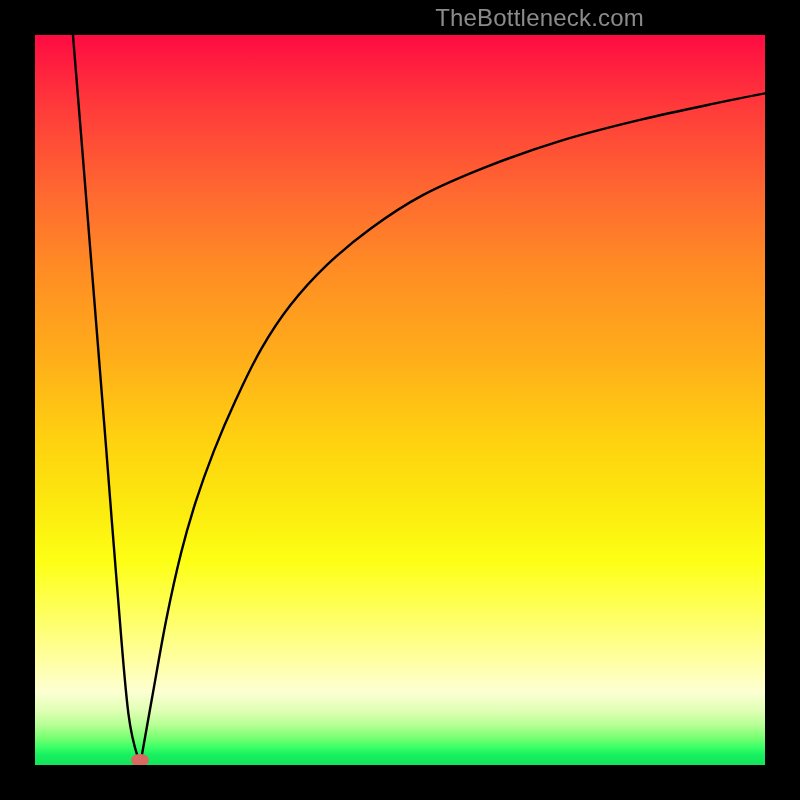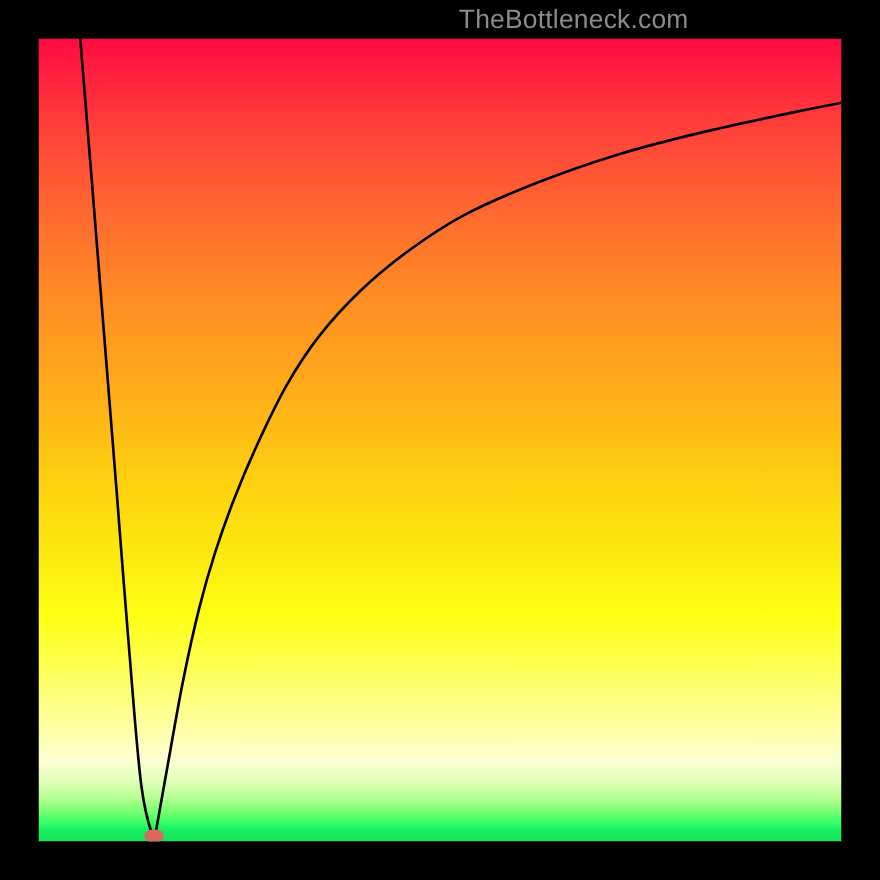--- a/index.html
+++ b/index.html
@@ -10,20 +10,21 @@
     background: #000;
     overflow: hidden;
   }
   .frame {
     position: absolute;
     left: 0;
     top: 0;
     width: 640px;
     height: 800px;
     background: #000;
+    padding-left: 18px;
   }
   .plot {
     position: absolute;
     left: 35px;
     top: 35px;
     width: 730px;
     height: 730px;
     overflow: hidden;
   }
   .gradient-bg {

